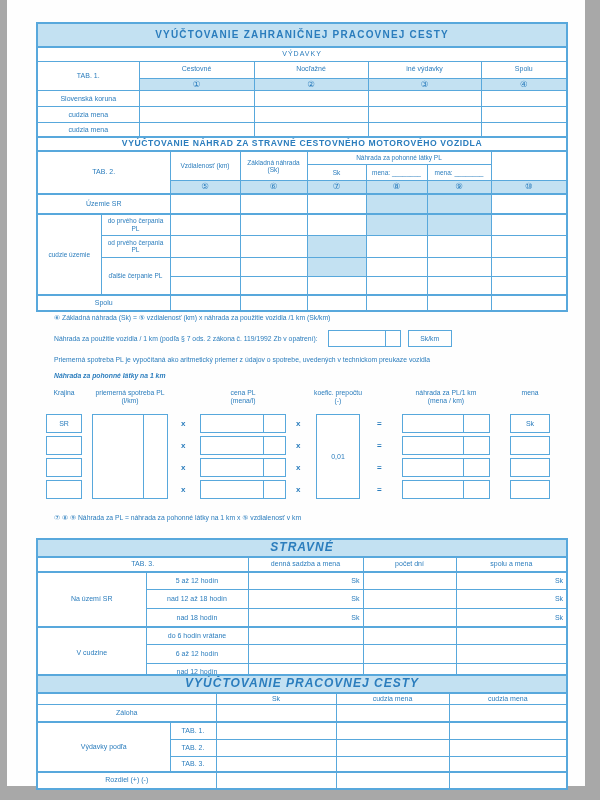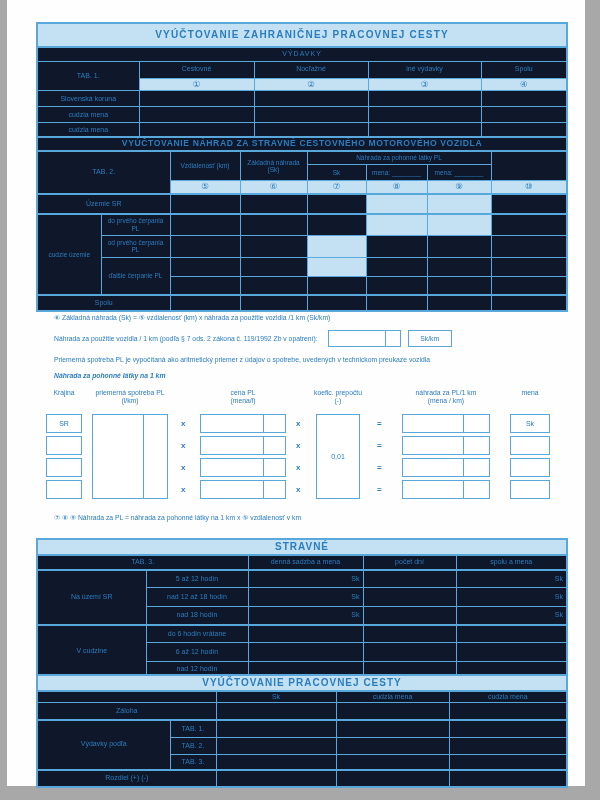--- a/index.html
+++ b/index.html
@@ -6,24 +6,24 @@
     --ink:#2b7dbd;
     --line:#58a8dc;
     --shade:#c3e1f2;
   }
   *{box-sizing:border-box;margin:0;padding:0;}
   html,body{width:600px;height:800px;}
   body{background:#a8a8a8;position:relative;font-family:"Liberation Sans",sans-serif;color:var(--ink);}
   .page{position:absolute;left:7px;top:0;width:578px;height:786px;background:#fefefe;}
   .stage{position:absolute;left:0;top:0;width:600px;height:800px;}
 
-  table{border-collapse:collapse;table-layout:fixed;position:absolute;border:2px solid var(--line);background:#0f172a;}
+  table{border-collapse:collapse;table-layout:fixed;position:absolute;border:2px solid var(--line);background:#ffffff;}
   td{border:1px solid var(--line);font-size:7px;color:var(--ink);padding:1px 3px;overflow:hidden;text-align:center;vertical-align:middle;line-height:1.15;}
   .band{background:var(--shade);font-weight:bold;letter-spacing:1.2px;font-size:10px;}
-  .bandsm{background:var(--shade);font-weight:bold;letter-spacing:1px;font-size:10px;}
+  .bandsm{background:var(--shade);font-weight:bold;letter-spacing:1px;font-size:12px;font-style:italic;}
   .sectitle{font-weight:bold;letter-spacing:.6px;font-size:8.6px;}
   .sh{background:var(--shade);}
   .bb2{border-bottom-width:2px;}
   .bt2{border-top-width:2px;}
   .num{font-size:8.5px;}
   .sub{font-size:6.5px;white-space:normal;}
   .right{text-align:right;}
 
   .note{position:absolute;font-size:6.8px;white-space:nowrap;color:var(--ink);}
   .ital{font-style:italic;}

